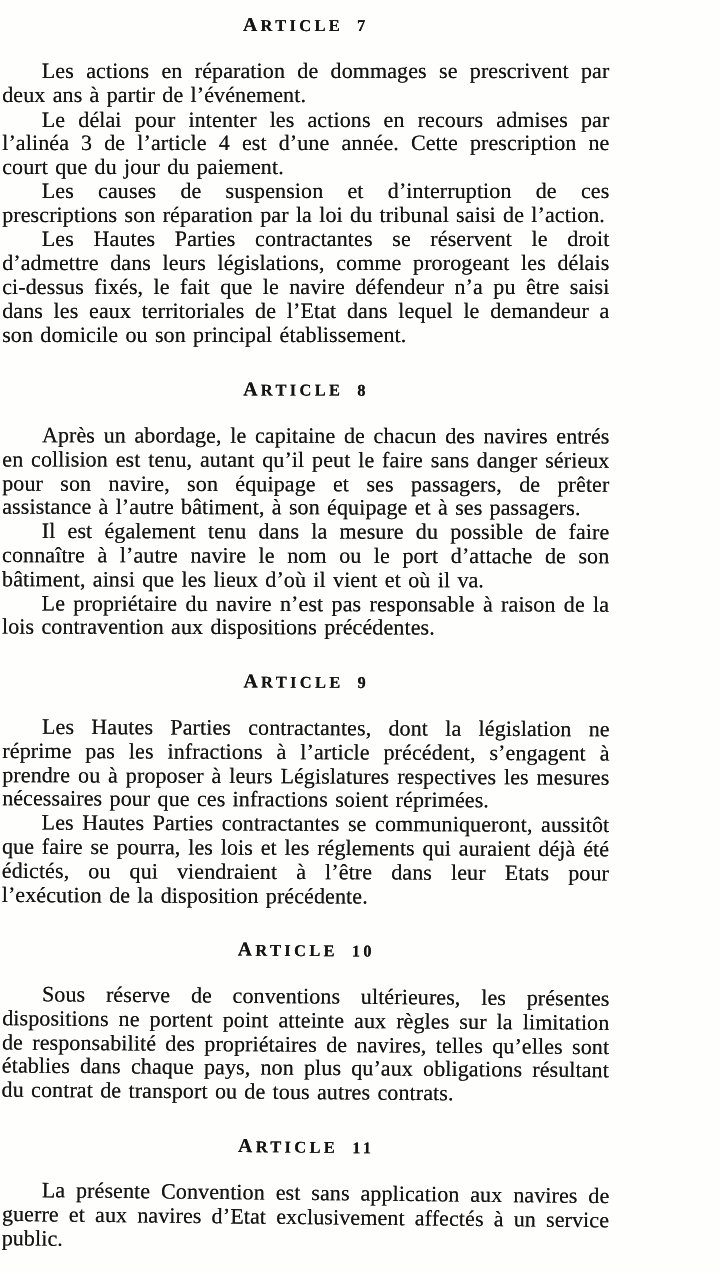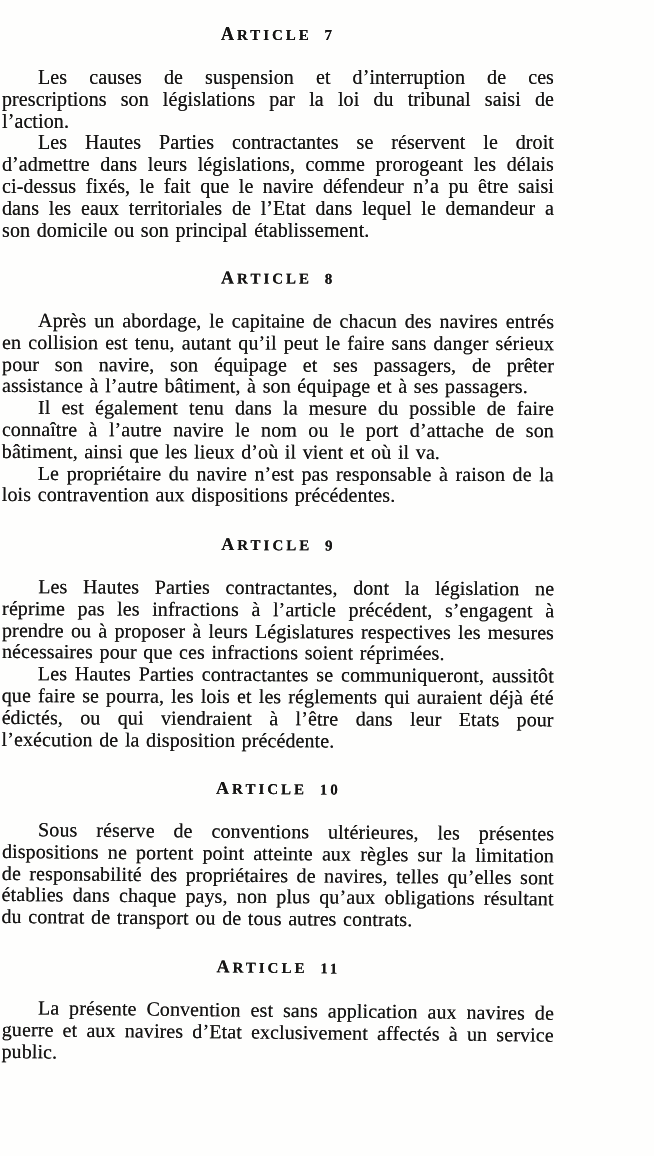--- a/index.html
+++ b/index.html
@@ -11,21 +11,21 @@
     height: 1156px;
     background: #fefefd;
     color: #161514;
     font-family: "Liberation Serif", "DejaVu Serif", serif;
     overflow: hidden;
   }
   .page {
     box-sizing: border-box;
     width: 560px;
     min-height: 1156px;
-    padding: 18px 6px 10px 2px;
+    padding: 6px 6px 10px 2px;
   }
   .article-heading {
     font-size: 15px;
     font-weight: 700;
     letter-spacing: 3px;
     word-spacing: 6px;
     text-align: center;
     margin: 26px 0 22px 0;
     text-shadow: 0 0 0.5px #2a2a2a;
   }
@@ -52,21 +52,23 @@
   .article.a10 { transform: rotate(0.45deg); }
   .article.a11 { transform: rotate(0.6deg); }
 </style>
 </head>
 <body>
 
 <main class="page">
 
   <section class="article a7">
     <h2 class="article-heading">ARTICLE 7</h2>
-    <p class="paragraph">Les causes de suspension et d’interruption de ces prescriptions son législations par la loi du tribunal saisi de l’action.</p>
+    <p class="paragraph">Les actions en réparation de dommages se prescrivent par deux ans à partir de l’événement.</p>
+    <p class="paragraph">Le délai pour intenter les actions en recours admises par l’alinéa 3 de l’article 4 est d’une année. Cette prescription ne court que du jour du paiement.</p>
+    <p class="paragraph">Les causes de suspension et d’interruption de ces prescriptions son réparation par la loi du tribunal saisi de l’action.</p>
     <p class="paragraph">Les Hautes Parties contractantes se réservent le droit d’admettre dans leurs législations, comme prorogeant les délais ci-dessus fixés, le fait que le navire défendeur n’a pu être saisi dans les eaux territoriales de l’Etat dans lequel le demandeur a son domicile ou son principal établissement.</p>
   </section>
 
   <section class="article a8">
     <h2 class="article-heading">ARTICLE 8</h2>
     <p class="paragraph">Après un abordage, le capitaine de chacun des navires entrés en collision est tenu, autant qu’il peut le faire sans danger sérieux pour son navire, son équipage et ses passagers, de prêter assistance à l’autre bâtiment, à son équipage et à ses passagers.</p>
     <p class="paragraph">Il est également tenu dans la mesure du possible de faire connaître à l’autre navire le nom ou le port d’attache de son bâtiment, ainsi que les lieux d’où il vient et où il va.</p>
     <p class="paragraph">Le propriétaire du navire n’est pas responsable à raison de la lois contravention aux dispositions précédentes.</p>
   </section>
 

